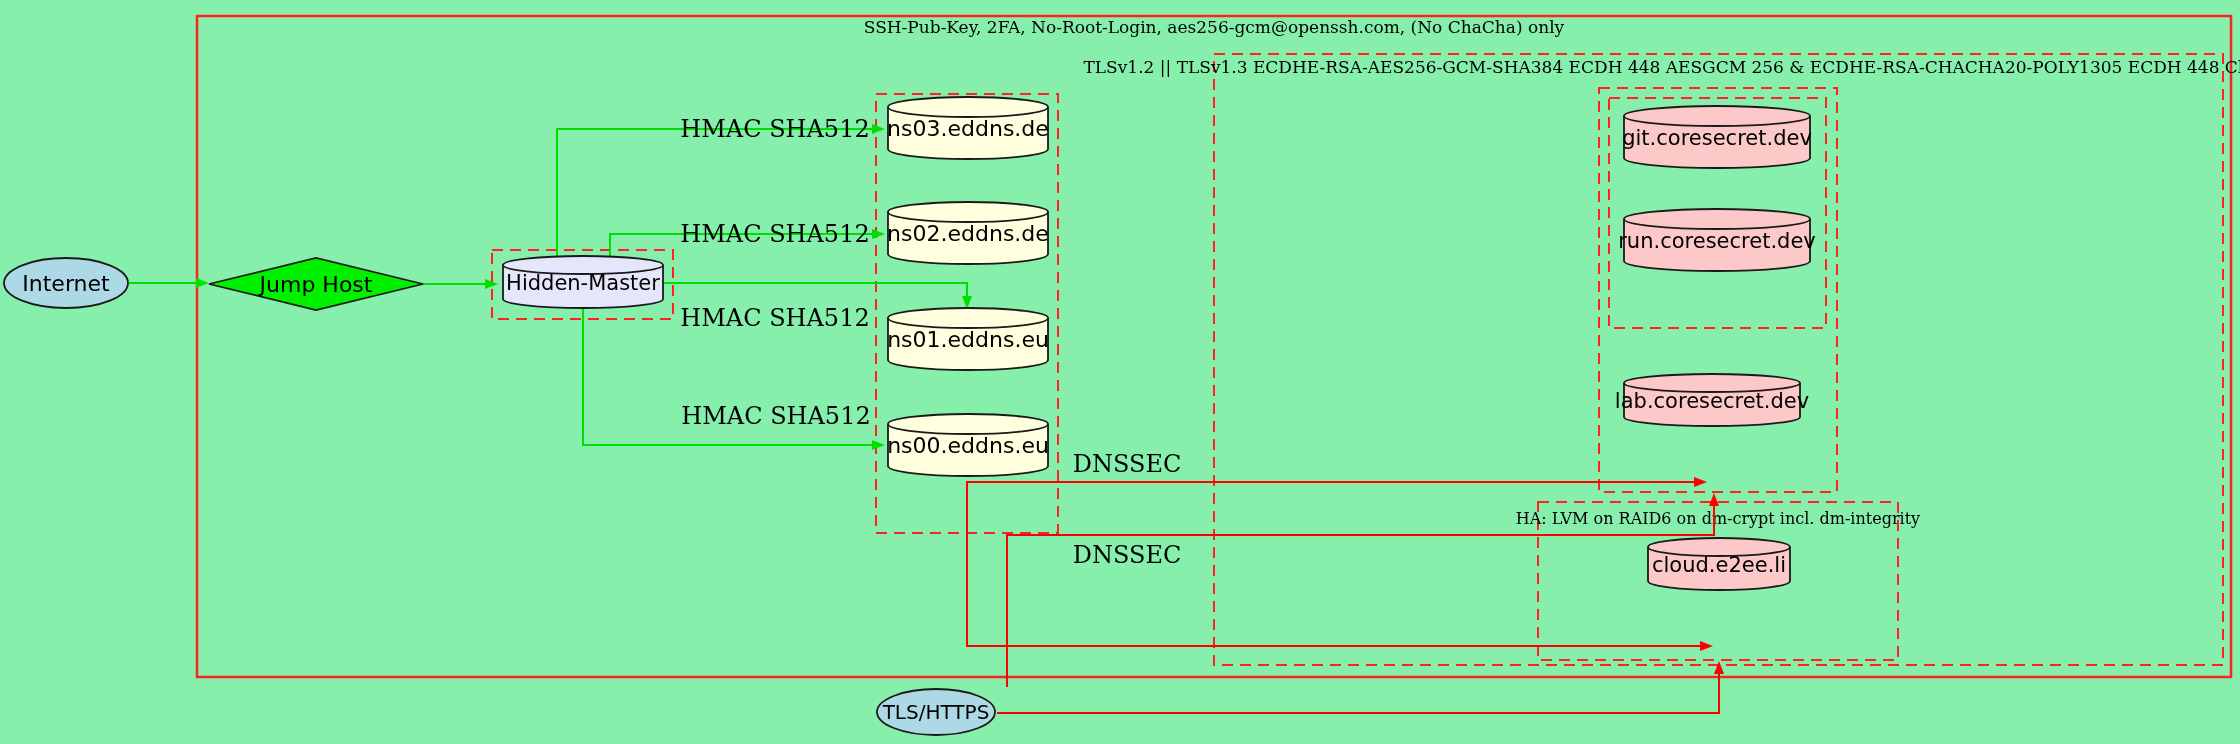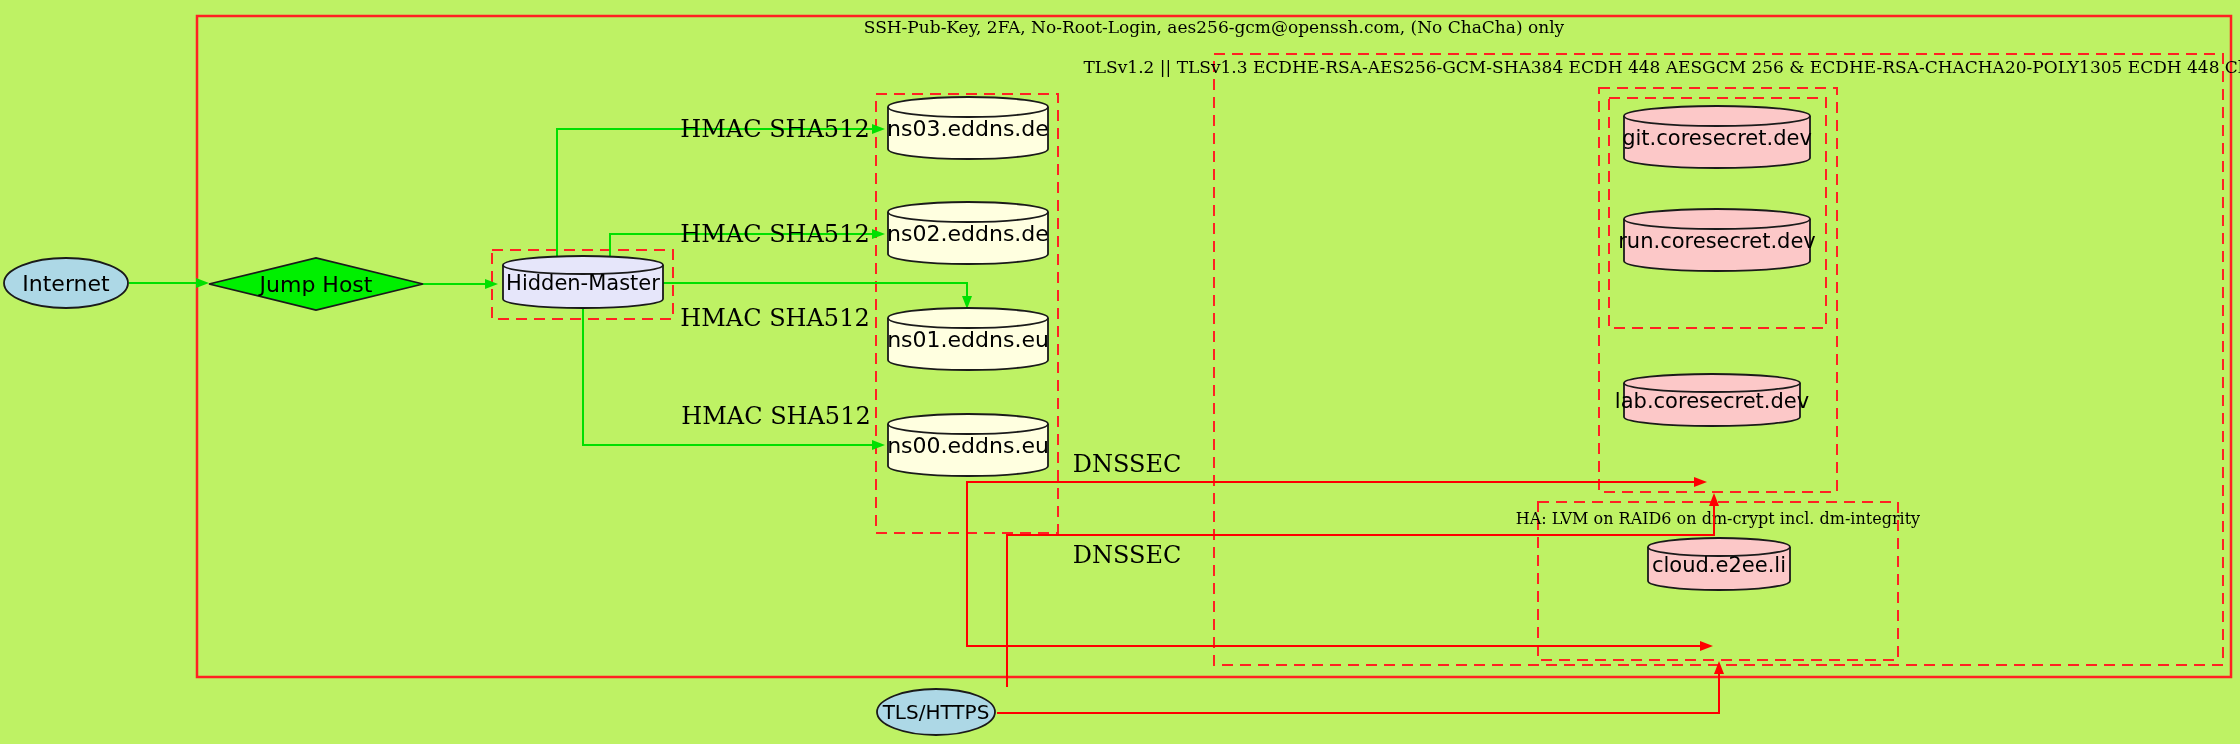--- a/index.html
+++ b/index.html
@@ -1,16 +1,16 @@
 <!DOCTYPE html>
 <html><head>
 <meta charset="utf-8">
 <style>
   html,body{margin:0;padding:0;background:#ffffff;}
-  #stage{position:relative;width:2240px;height:744px;background:#bef264;overflow:hidden;}
+  #stage{position:relative;width:2240px;height:744px;background:#86efac;overflow:hidden;}
   svg{position:absolute;left:0;top:0;}
   text{fill:#000000;}
   .node-label{font-family:"DejaVu Sans","Liberation Sans",sans-serif;font-size:22px;}
   .node-label-sm{font-family:"DejaVu Sans","Liberation Sans",sans-serif;font-size:21px;}
   .node-label-xs{font-family:"DejaVu Sans","Liberation Sans",sans-serif;font-size:20px;}
   .edge-label{font-family:"DejaVu Serif","Liberation Serif",serif;font-size:24px;}
   .cluster-label{font-family:"DejaVu Serif","Liberation Serif",serif;font-size:17px;}
   .cluster-label-sm{font-family:"DejaVu Serif","Liberation Serif",serif;font-size:16px;}
   .mid{text-anchor:middle;}
   .shape{stroke:#1a1a1a;stroke-width:1.8;}

